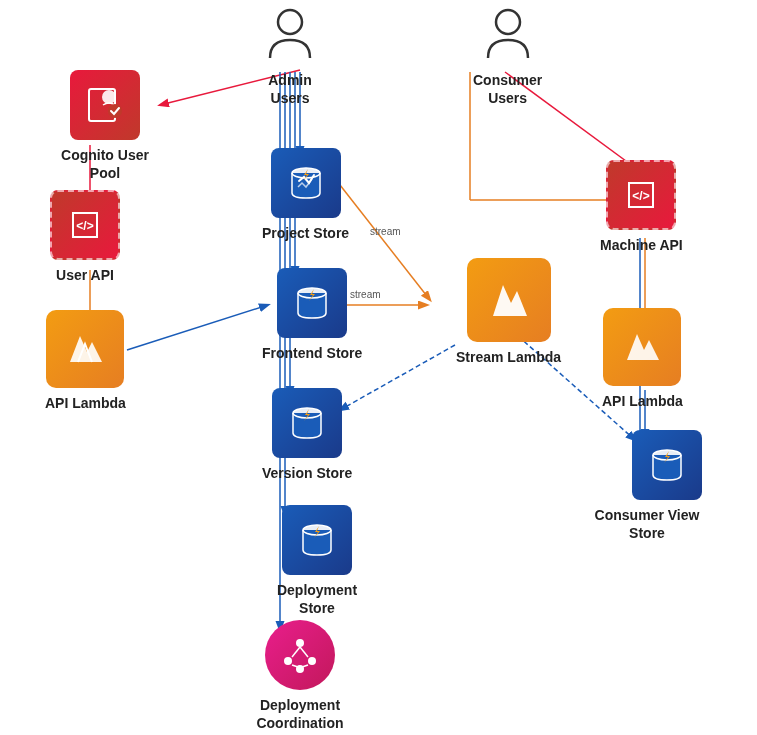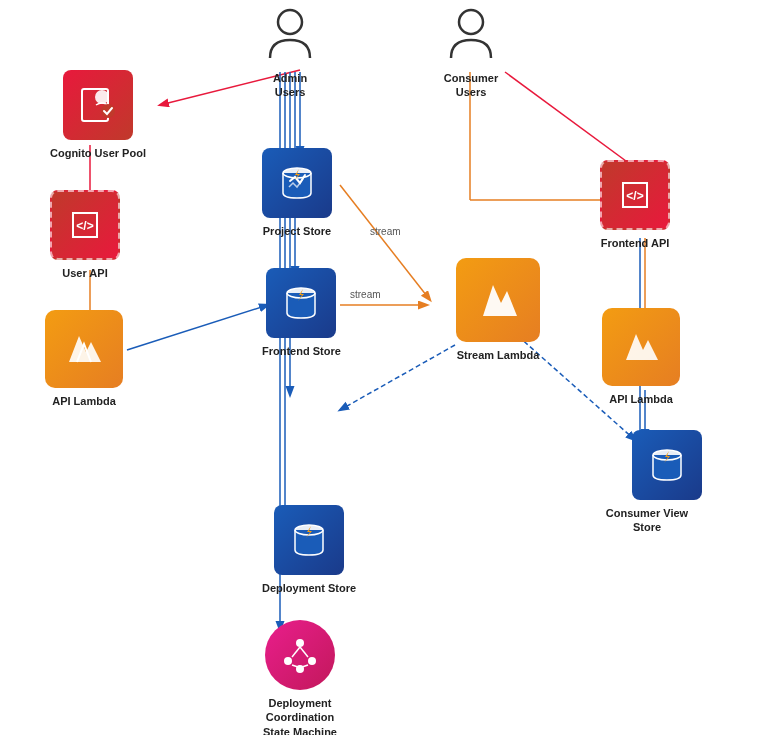--- a/index.html
+++ b/index.html
@@ -28,21 +28,21 @@
       height: 70px;
       border-radius: 8px;
       display: flex;
       align-items: center;
       justify-content: center;
       font-size: 32px;
       color: white;
       margin-bottom: 6px;
     }
     .node-label {
-      font-size: 11px;
+      font-size: 14px;
       font-weight: bold;
       color: #222;
       max-width: 110px;
       line-height: 1.3;
     }
     
     .person-icon {
       width: 60px;
       height: 60px;
       display: flex;
@@ -129,21 +129,21 @@
     <div class="person-icon">
       <svg width="50" height="55" viewBox="0 0 50 55">
         <circle cx="25" cy="14" r="12" fill="none" stroke="#333" stroke-width="2.5"></circle>
         <path d="M5 50 Q5 32 25 32 Q45 32 45 50" fill="none" stroke="#333" stroke-width="2.5"></path>
       </svg>
     </div>
     <div class="node-label" style="white-space:pre-line;">Admin
 Users</div>
   </div>
 
-  <div class="node" style="left:441px; top:5px; align-items:center;">
+  <div class="node" style="left:473px; top:5px; align-items:center;">
     <div class="person-icon">
       <svg width="50" height="55" viewBox="0 0 50 55">
         <circle cx="25" cy="14" r="12" fill="none" stroke="#333" stroke-width="2.5"></circle>
         <path d="M5 50 Q5 32 25 32 Q45 32 45 50" fill="none" stroke="#333" stroke-width="2.5"></path>
       </svg>
     </div>
     <div class="node-label" style="white-space:pre-line;">Consumer
 Users</div>
   </div>
 
@@ -209,20 +209,31 @@
 
   <div class="node" style="left:420px; top:258px;padding-left:36px;">
     <div class="node-icon" style="background: linear-gradient(135deg, #f39c12, #e67e22); width:84px; height:84px; border-radius:10px;">
       <svg width="55" height="55" viewBox="0 0 55 55" fill="white">
         <path d="M12 43 L22 12 L30 30 L36 18 L46 43 Z" fill="white" opacity="0.95"></path>
       </svg>
     </div>
     <div class="node-label">Stream Lambda</div>
   </div>
 
+  <div class="node" style="left:262px; top:388px;">
+    <div class="node-icon" style="background: linear-gradient(135deg, #1a5cb8, #1a3a8a);">
+      <svg width="44" height="44" viewBox="0 0 44 44" fill="white">
+        <ellipse cx="22" cy="12" rx="14" ry="5" fill="white" opacity="0.9"></ellipse>
+        <path d="M8 12 L8 32 Q8 37 22 37 Q36 37 36 32 L36 12" fill="#1a5cb8" stroke="white" stroke-width="1.5"></path>
+        <ellipse cx="22" cy="12" rx="14" ry="5" fill="none" stroke="white" stroke-width="1.5"></ellipse>
+        <path d="M24 8 L20 14 L23 14 L19 20 L25 13 L22 13 Z" fill="#f39c12"></path>
+      </svg>
+    </div>
+    <div class="node-label">Version Store</div>
+  </div>
 
   <div class="node" style="left:262px; top:505px;">
     <div class="node-icon" style="background: linear-gradient(135deg, #1a5cb8, #1a3a8a);">
       <svg width="44" height="44" viewBox="0 0 44 44" fill="white">
         <ellipse cx="22" cy="12" rx="14" ry="5" fill="white" opacity="0.9"></ellipse>
         <path d="M8 12 L8 32 Q8 37 22 37 Q36 37 36 32 L36 12" fill="#1a5cb8" stroke="white" stroke-width="1.5"></path>
         <ellipse cx="22" cy="12" rx="14" ry="5" fill="none" stroke="white" stroke-width="1.5"></ellipse>
         <path d="M24 8 L20 14 L23 14 L19 20 L25 13 L22 13 Z" fill="#f39c12"></path>
       </svg>
     </div>
@@ -247,21 +258,21 @@
 State Machine</div>
   </div>
 
   <div class="node" style="left:600px; top:160px;">
     <div class="node-icon" style="background: linear-gradient(135deg, #c0392b, #e8193c); border: 2px dashed rgba(255,255,255,0.6);">
       <svg width="40" height="40" viewBox="0 0 40 40" fill="white">
         <path d="M8 8 L8 32 L32 32 L32 8 Z" fill="none" stroke="white" stroke-width="2"></path>
         <text x="20" y="25" text-anchor="middle" font-size="12" fill="white" font-weight="bold">&lt;/&gt;</text>
       </svg>
     </div>
-    <div class="node-label">Frontend API</div>
+    <div class="node-label">Machine API</div>
   </div>
 
   <div class="node" style="left:602px; top:308px;">
     <div class="node-icon" style="background: linear-gradient(135deg, #f39c12, #e67e22); width:78px; height:78px; border-radius:10px;">
       <svg width="50" height="50" viewBox="0 0 50 50" fill="white">
         <path d="M10 38 L20 12 L27 28 L32 18 L42 38 Z" fill="white" opacity="0.9"></path>
       </svg>
     </div>
     <div class="node-label">API Lambda</div>
   </div>

